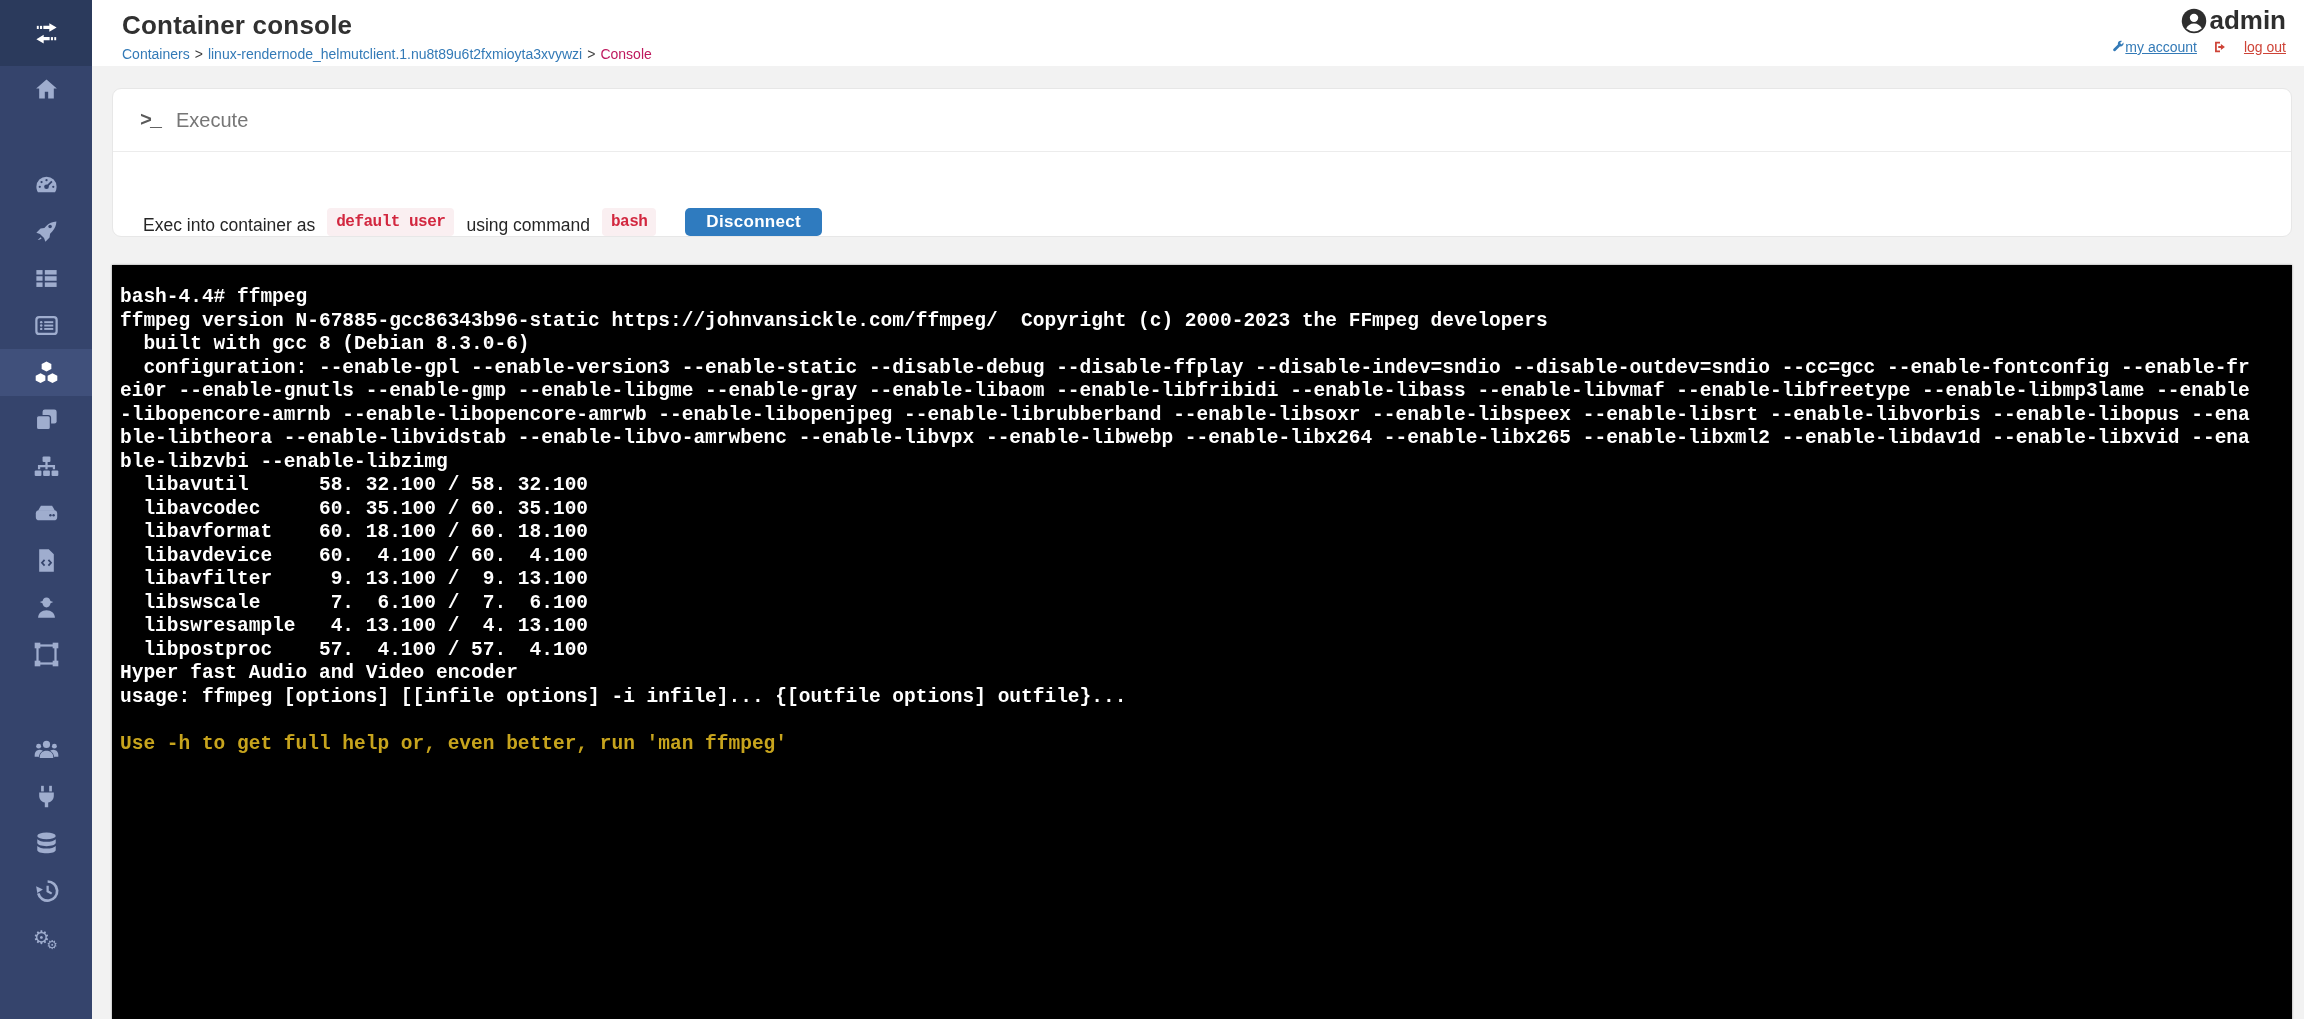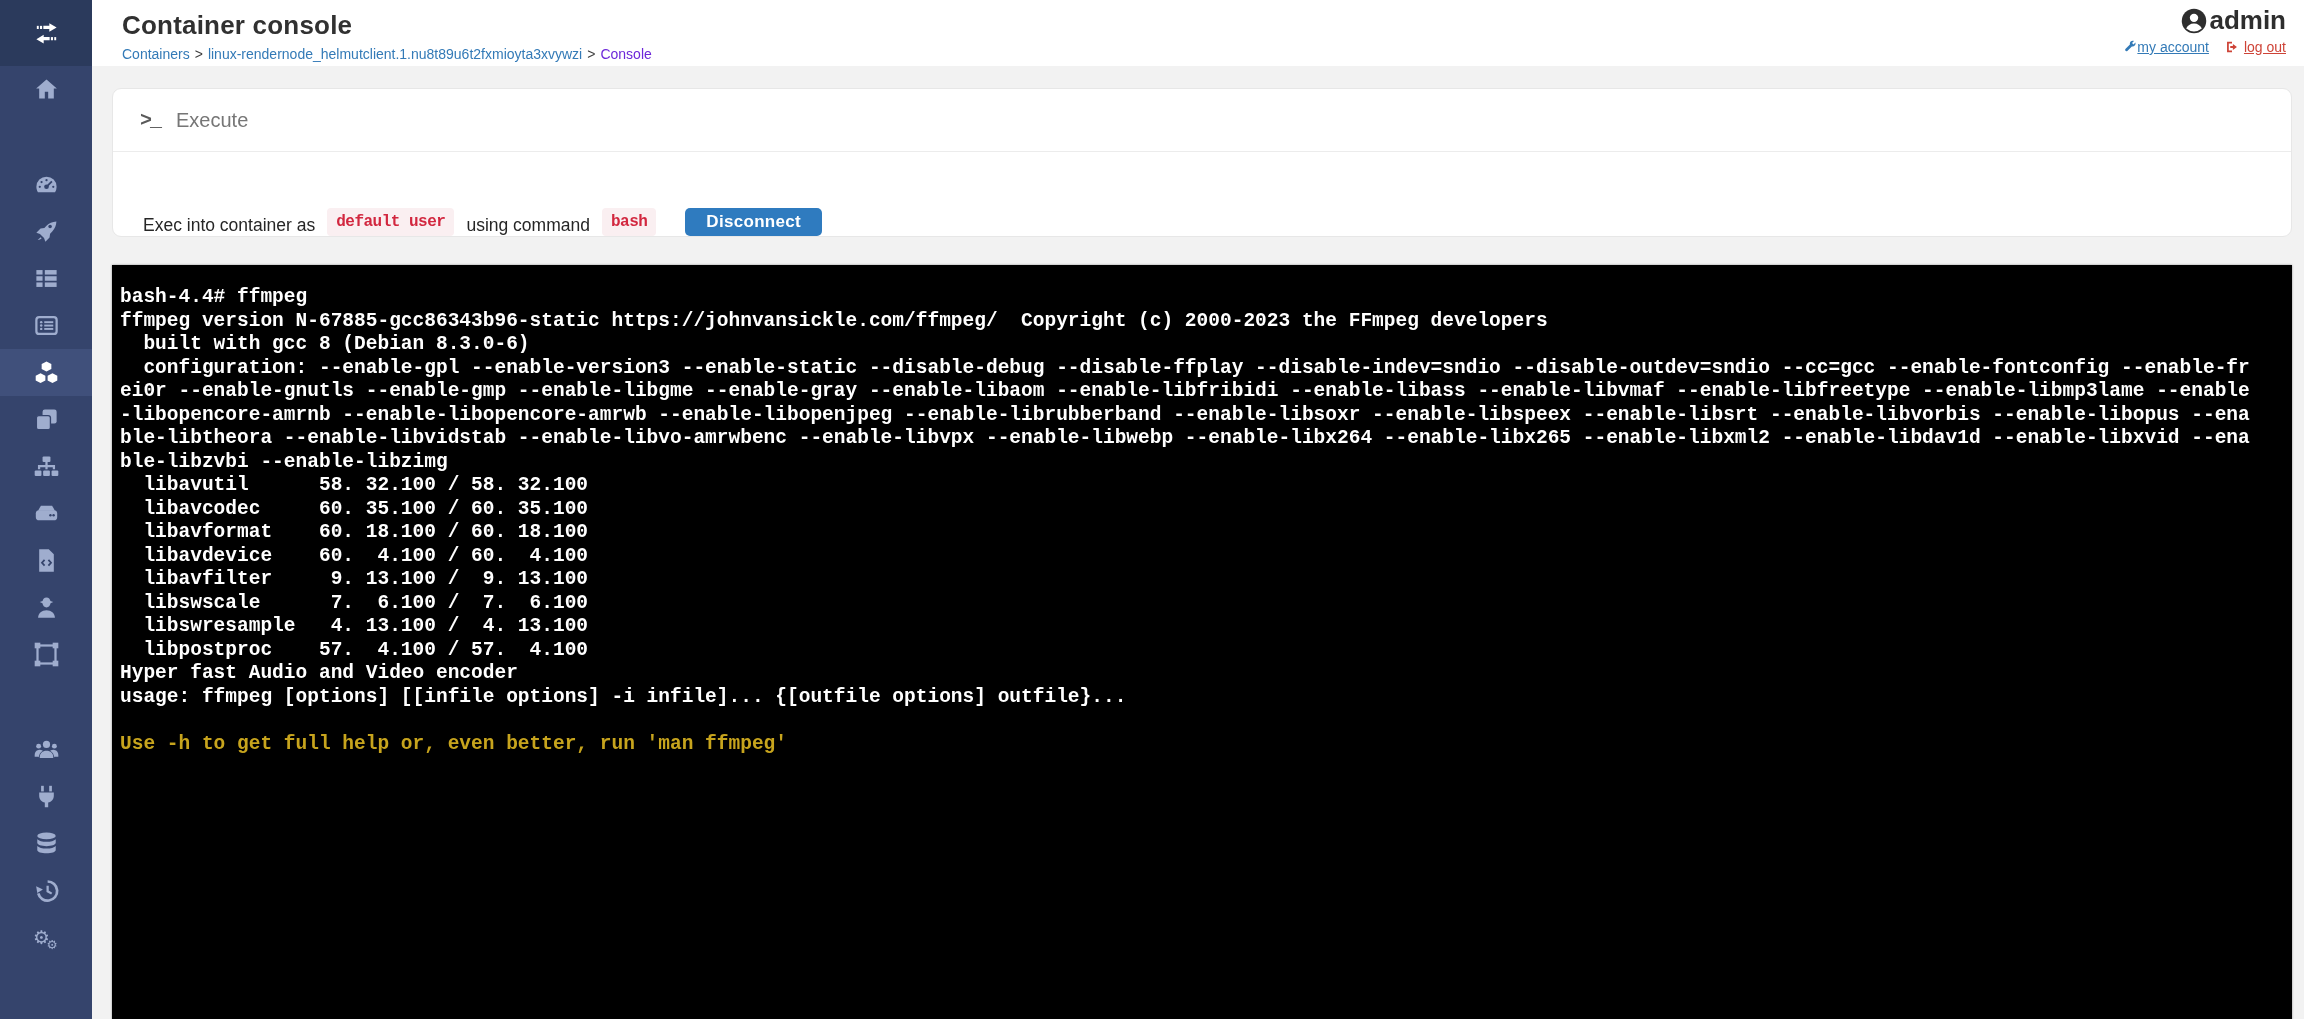--- a/index.html
+++ b/index.html
@@ -18,28 +18,28 @@
   .side-item.active{background:var(--sidebar-active-bg,#40507B);color:#fff}
   .sicon{display:block;line-height:0}
   .sicon svg{width:27px;height:27px;display:block}
   
   .main{position:absolute;left:92px;top:0;right:0;bottom:0}
   .page-header{height:66px;background:#fff;position:relative}
   .page-title{font-size:26px;font-weight:bold;color:#313131;padding:10px 0 0 30px;letter-spacing:.2px}
   .breadcrumb{padding:5px 0 0 30px;font-size:14px;color:#3e3e3e;white-space:nowrap}
   .bc-link{color:var(--link-blue,#337AB7);text-decoration:none;cursor:pointer}
   .bc-sep{margin:0 5px;color:#3e3e3e}
-  .bc-current{color:#6d28d9}
+  .bc-current{color:#be185d}
   .user-box{position:absolute;top:5px;right:18px;text-align:right}
   .user-name{font-size:26px;font-weight:bold;color:#2e2e2e;display:flex;align-items:center;gap:1px;justify-content:flex-end}
   .user-name svg{width:28px;height:28px;display:block}
   .user-links{margin-top:3px;font-size:14px;display:flex;gap:16px;justify-content:flex-end;align-items:center}
   .user-links svg{width:14px;height:14px;display:inline-block;vertical-align:-2px}
   .link-account{color:var(--link-blue,#337AB7);text-decoration:underline;display:inline-flex;align-items:center;cursor:pointer}
-  .link-logout{color:var(--logout-red,#CE4337);text-decoration:underline;display:inline-flex;align-items:center;gap:5px;cursor:pointer}
+  .link-logout{color:var(--logout-red,#CE4337);text-decoration:underline;display:inline-flex;align-items:center;gap:17px;cursor:pointer}
   
   .content{position:absolute;top:66px;left:0;right:0;bottom:0;background:var(--content-bg,#F2F2F2);padding:22px 12px 0 20px;box-sizing:border-box}
   .panel{background:#fff;border:1px solid #e7e7e7;border-radius:9px;overflow:hidden}
   .panel-header{height:62px;display:flex;align-items:center;padding-left:27px;border-bottom:1px solid #ececec}
   .prompt-glyph{font-family:"Liberation Mono",monospace;font-weight:bold;font-size:20px;color:#5a5a5a;margin-right:16px;letter-spacing:-2px}
   .panel-title{color:#767676;font-size:20px}
   .panel-body{height:84px;display:flex;align-items:flex-end;padding-left:30px;font-size:17.5px;color:#262626}
   .code-badge{font-family:"Liberation Mono",monospace;font-weight:bold;font-size:16px;color:var(--badge-text,#D2273F);background:var(--badge-bg,#FAEFF1);padding:5px 9px;border-radius:4px;margin:0 12px;letter-spacing:-.5px}
   .btn-disconnect{margin-left:17px;background:var(--button-blue,#2F7BBF);color:#fff;border:none;border-radius:5px;font-size:17px;font-weight:600;padding:4px 21px;cursor:pointer;font-family:"Liberation Sans",sans-serif;letter-spacing:.3px}
   

